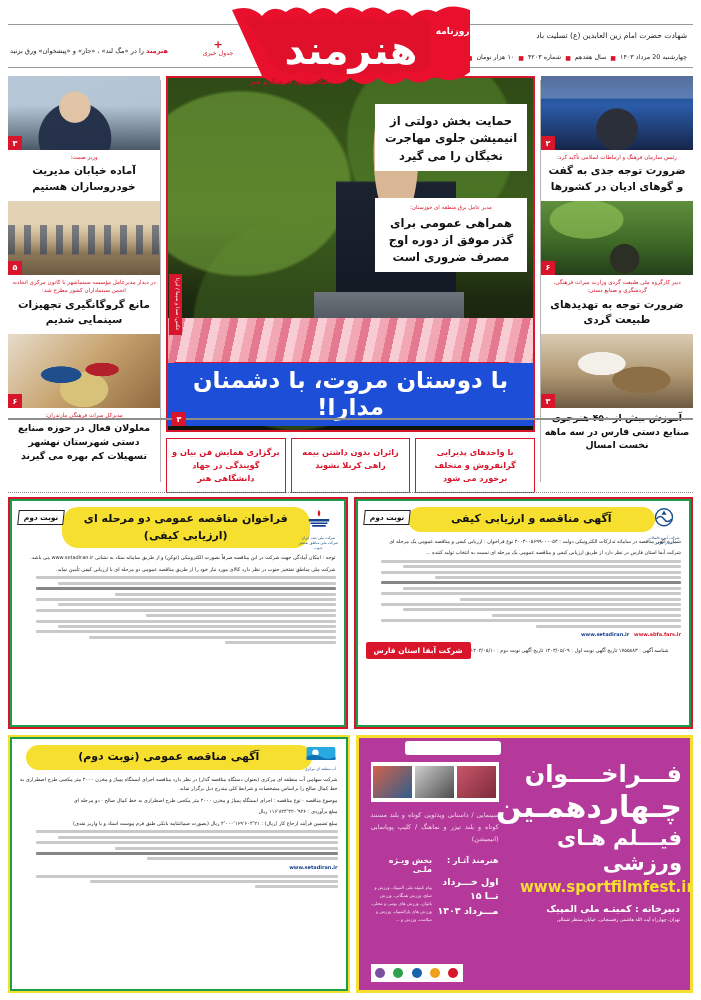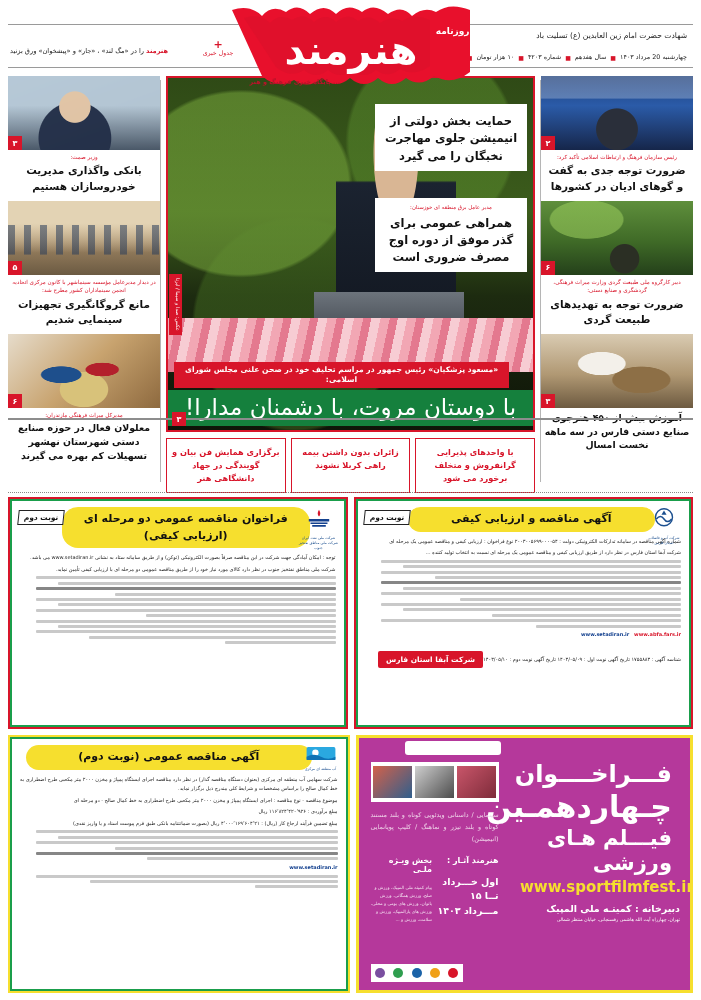--- a/index.html
+++ b/index.html
@@ -105,22 +105,22 @@
   .overlay-box .ok{
     font-size:5.4px; color:#d8152a; margin-bottom:3px; line-height:1.4;
   }
   .banner-kick{
     position:absolute; left:6px; right:24px; bottom:42px;
     background:#d8152a; color:#fff; font-size:7.6px; font-weight:bold;
     padding:3px 6px; text-align:center; line-height:1.3;
   }
   .banner-head{
     position:absolute; left:0; right:0; bottom:4px;
-    background:#15803d; color:#fff;
-    font-size:23px; font-weight:normal; text-align:center;
+    background:#1d4ed8; color:#fff;
+    font-size:23px; font-weight:bold; text-align:center;
     padding:4px 6px 6px; line-height:1.15;
   }
   .side-tab{
     position:absolute; left:1px; top:196px; width:13px;
     background:#d8152a; color:#fff; font-size:5px; text-align:center;
     writing-mode:vertical-rl; padding:4px 1px; line-height:1.3;
   }
   .mp-num{
     position:absolute; left:4px; bottom:4px; width:14px; height:14px;
     background:#d8152a; color:#fff; font-size:8px; font-weight:bold;
@@ -185,30 +185,30 @@
     font-size:5px; color:#222; line-height:1.9; text-align:justify;
     margin-bottom:2px;
   }
   .ad-note .red{ color:#d8152a; font-weight:bold; }
   .ad-note .blue{ color:#14418f; font-weight:bold; }
 
   .stamp-red{
     background:#d8152a; color:#fff; font-size:7.4px; font-weight:bold;
     padding:4px 8px; display:inline-block; border-radius:2px;
   }
-  .stamp-row{ display:flex; align-items:center; justify-content:flex-start; margin-top:12px;}
+  .stamp-row{ display:flex; align-items:center; justify-content:flex-end; margin-top:3px;}
   .stamp-meta{ font-size:5px; color:#222; line-height:1.8; text-align:left;}
 
   
   .poster{
     border:3px solid #f6df2e; background:#b5389b; position:relative;
     overflow:hidden; height:100%;
   }
   .poster .pbig{
-    position:absolute; top:22px; right:18px; width:152px; text-align:right;
+    position:absolute; top:22px; right:8px; width:152px; text-align:right;
     color:#fff; font-weight:bold; line-height:1.22;
   }
   .poster .pbig .l1{ font-size:24px; letter-spacing:4px; }
   .poster .pbig .l2{ font-size:30px; letter-spacing:3px; }
   .poster .pbig .l3{ font-size:19px; }
   .poster .pbig .l4{ font-size:21px; }
   .poster .purl{
     position:absolute; top:140px; right:10px; width:160px;
     color:#f6df2e; font-size:15px; font-weight:bold; text-align:right;
     direction:ltr;
@@ -307,21 +307,21 @@
 
       <div class="side-item">
         <div class="side-photo" style="background:linear-gradient(160deg,#8fa6bc 0%,#5e7184 45%,#2c3542 100%);">
           <div style="position:absolute;inset:0;background:
                radial-gradient(circle at 44% 42%,#e8c9a8 0 16%,transparent 17%),
                radial-gradient(circle at 44% 84%,#243049 0 34%,transparent 35%),
                linear-gradient(180deg,#b9cbd9 0 40%,#4c5a6a 100%);opacity:.95"></div>
           <div class="pnum">۳</div>
         </div>
         <div class="kicker">وزیر صمت:</div>
-        <div class="side-head">بانکی واگذاری مدیریت خودروسازان هستیم</div>
+        <div class="side-head">آماده خیابان مدیریت خودروسازان هستیم</div>
       </div>
 
       <div class="side-item">
         <div class="side-photo" style="background:linear-gradient(180deg,#cfb389 0%,#9e8563 55%,#6b5a42 100%);">
           <div style="position:absolute;inset:0;background:
                repeating-linear-gradient(90deg,rgba(40,60,90,.55) 0 7px,transparent 7px 16px) 0 55%/100% 40% no-repeat,
                linear-gradient(180deg,#e3d3b4 0 30%,rgba(0,0,0,0) 70%);"></div>
           <div class="pnum">۵</div>
         </div>
         <div class="kicker">در دیدار مدیرعامل مؤسسه سینماشهر با کانون مرکزی اتحادیه انجمن سینماداران کشور مطرح شد:</div>

